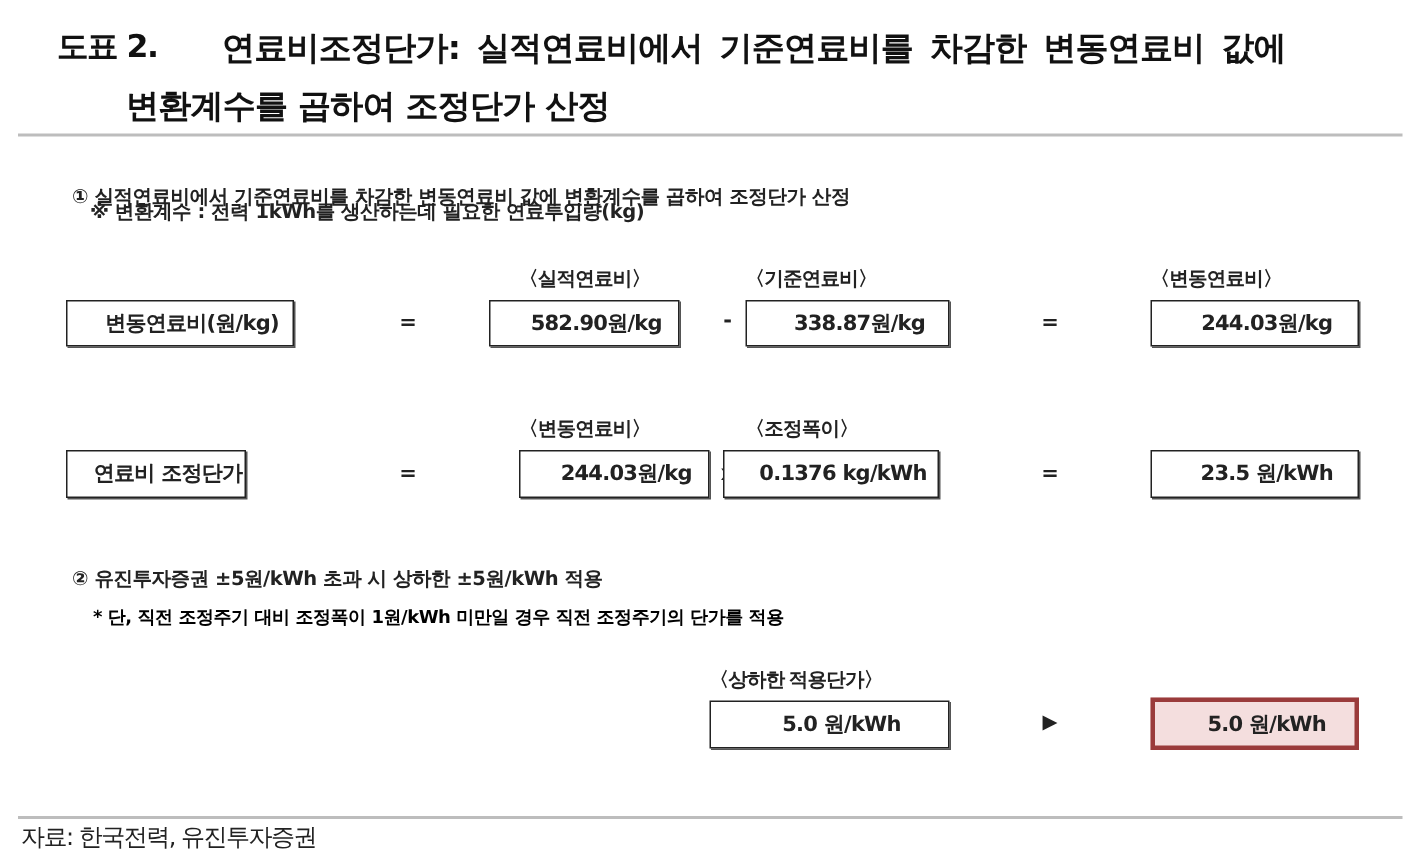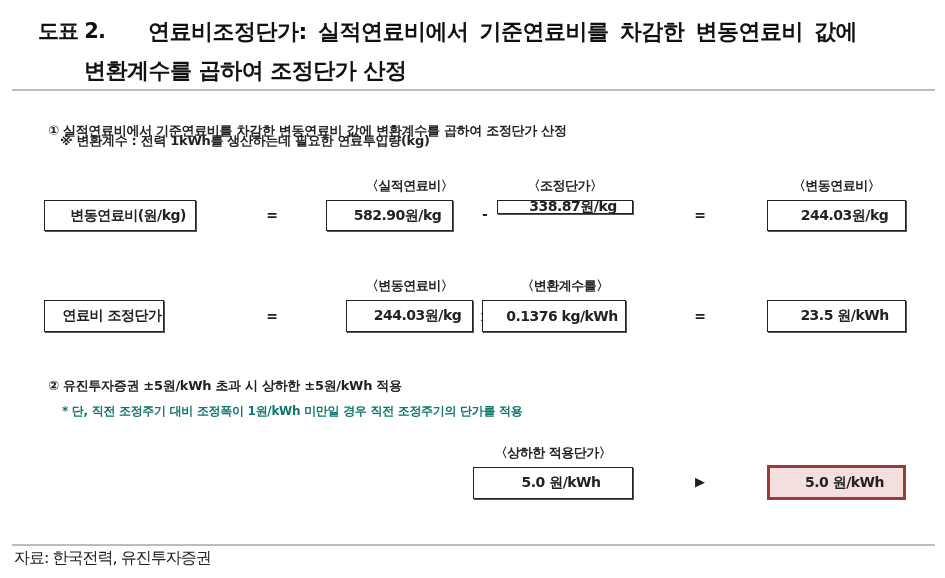--- a/index.html
+++ b/index.html
@@ -3,22 +3,22 @@
 <meta charset="utf-8">
 <style>
   html, body { margin:0; padding:0; background:#ffffff; }
   body { width:945px; height:578px; position:relative; overflow:hidden;
          font-family:"DejaVu Sans", "Liberation Sans", sans-serif; color:#1a1a1a; }
   .abs { position:absolute; }
   .title { font-family:"DejaVu Sans", sans-serif; font-weight:bold; font-size:22px; color:#111; white-space:nowrap; letter-spacing:-0.5px; }
   .title-prefix { font-weight:bold; font-size:21px; letter-spacing:-1px; }
   .rule { position:absolute; height:2px; background:#bdbdbd; }
   .note { font-size:13px; font-weight:bold; color:#222; white-space:nowrap; letter-spacing:-0.3px; }
-  .note-sub { font-size:12px; font-weight:bold; color:#0f766e; white-space:nowrap; letter-spacing:-0.3px; }
-  .cap { font-size:13px; font-weight:bold; color:#222; text-align:center; white-space:nowrap; letter-spacing:-0.5px; }
+  .note-sub { font-size:12px; font-weight:bold; color:#000000; white-space:nowrap; letter-spacing:-0.3px; }
+  .cap { font-size:13px; font-weight:bold; color:#222; white-space:nowrap; letter-spacing:-0.5px;font-family:Liberation Serif, serif; }
   .box { position:absolute; border:1.5px solid #222; box-shadow:1px 1px 0 #555; background:#fff;
          display:flex; align-items:center; justify-content:center;
          font-size:14px; font-weight:bold; color:#222; white-space:nowrap; letter-spacing:-0.5px; box-sizing:border-box;padding-left:16px; }
   .box.red { border:3px solid #9a3b3b; background:#f4dede; box-shadow:none; }
   .op { position:absolute; font-size:14px; font-weight:bold; color:#222; text-align:center; width:20px; }
   .cap.red { color:#b23a3a; }
   .source { font-size:16px; color:#222; white-space:nowrap; letter-spacing:-1px; }
 </style>
 </head>
 <body>
@@ -27,33 +27,33 @@
   <span class="title-prefix">도표 2.</span>
 </div>
 <div class="abs title" style="left:148px; top:17px; word-spacing:4px;">연료비조정단가:   실적연료비에서   기준연료비를   차감한   변동연료비   값에</div>
 <div class="abs title" style="left:84px; top:56px;">변환계수를 곱하여 조정단가 산정</div>
 <div class="rule" style="left:12px; top:89px; width:923px;"></div>
 
 <div class="abs note" style="left:48px; top:122px;">① 실적연료비에서 기준연료비를 차감한 변동연료비 값에 변환계수를 곱하여 조정단가 산정</div>
 <div class="abs note" style="left:60px; top:132px;">※ 변환계수 : 전력 1kWh를 생산하는데 필요한 연료투입량(kg)</div>
 
 <div class="abs cap" style="left:346px; top:177px; width:127px;">〈실적연료비〉</div>
-<div class="abs cap" style="left:497px; top:177px; width:136px;">〈조정단가〉</div>
+<div class="abs cap" style="left:497px; top:177px; width:136px;">〈기준연료비〉</div>
 <div class="abs cap" style="left:767px; top:177px; width:139px;">〈변동연료비〉</div>
 
 <div class="box" style="left:44px; top:200px; width:152px; height:31px;">변동연료비(원/kg)</div>
 <div class="op" style="left:262px; top:207px;">=</div>
 <div class="box" style="left:326px; top:200px; width:127px; height:31px;">582.90원/kg</div>
 <div class="op" style="left:475px; top:206px;">-</div>
-<div class="box" style="left:497px; top:200px; width:136px; height:14px;">338.87원/kg</div>
+<div class="box" style="left:497px; top:200px; width:136px; height:31px;">338.87원/kg</div>
 <div class="op" style="left:690px; top:207px;">=</div>
 <div class="box" style="left:767px; top:200px; width:139px; height:31px;">244.03원/kg</div>
 
 <div class="abs cap" style="left:346px; top:277px; width:127px;">〈변동연료비〉</div>
-<div class="abs cap" style="left:497px; top:277px; width:136px;">〈변환계수를〉</div>
+<div class="abs cap" style="left:497px; top:277px; width:136px;">〈조정폭이〉</div>
 
 <div class="box" style="left:44px; top:300px; width:120px; height:32px;">연료비 조정단가</div>
 <div class="op" style="left:262px; top:308px;">=</div>
 <div class="box" style="left:346px; top:300px; width:127px; height:32px;">244.03원/kg</div>
 <div class="op" style="left:475px; top:308px;">x</div>
 <div class="box" style="left:482px; top:300px; width:144px; height:32px;">0.1376 kg/kWh</div>
 <div class="op" style="left:690px; top:308px;">=</div>
 <div class="box" style="left:767px; top:300px; width:139px; height:32px;">23.5 원/kWh</div>
 
 <div class="abs note" style="left:48px; top:377px;">② 유진투자증권 ±5원/kWh 초과 시 상하한 ±5원/kWh 적용</div>

